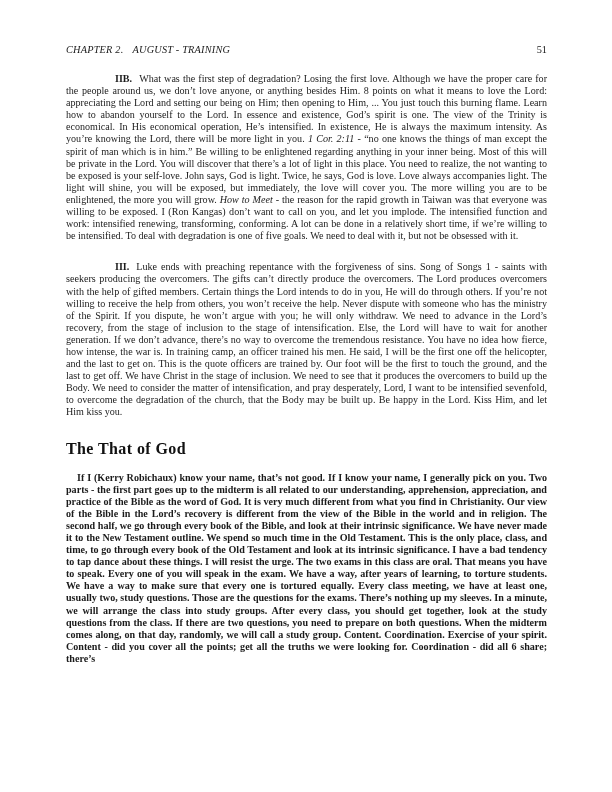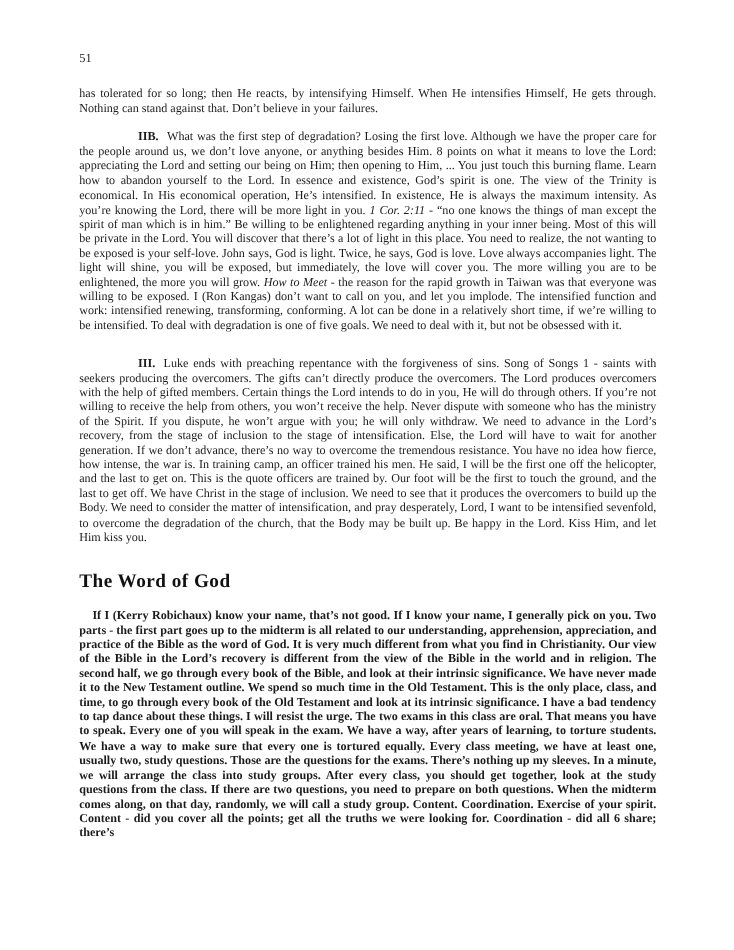--- a/index.html
+++ b/index.html
@@ -74,36 +74,38 @@
     height: 7px;
   }
 </style>
 </head>
 <body>
 
 <div class="page">
   <div class="content">
 
     <div class="running-header">
+      <span class="running-head-left">
+        <span class="chapter-label">CHAPTER 2.</span><span>AUGUST - TRAINING</span>
+      </span>
       <span class="page-number">51</span>
     </div>
 
     <div class="body-text">
 
-      <p>has tolerated for so long; then He reacts, by intensifying Himself. When He intensifies Himself, He gets through. Nothing can stand against that. Don’t believe in your failures.</p>
 
       <p class="indent">
         <span class="item-label">IIB.</span><span>What was the first step of degradation? Losing the first love. Although we have the proper care for the people around us, we don’t love anyone, or anything besides Him. 8 points on what it means to love the Lord: appreciating the Lord and setting our being on Him; then opening to Him, ... You just touch this burning flame. Learn how to abandon yourself to the Lord. In essence and existence, God’s spirit is one. The view of the Trinity is economical. In His economical operation, He’s intensified. In existence, He is always the maximum intensity. As you’re knowing the Lord, there will be more light in you. </span><em class="ref">1 Cor. 2:11</em><span> - “no one knows the things of man except the spirit of man which is in him.” Be willing to be enlightened regarding anything in your inner being. Most of this will be private in the Lord. You will discover that there’s a lot of light in this place. You need to realize, the not wanting to be exposed is your self-love. John says, God is light. Twice, he says, God is love. Love always accompanies light. The light will shine, you will be exposed, but immediately, the love will cover you. The more willing you are to be enlightened, the more you will grow. </span><em class="ref">How to Meet</em><span> - the reason for the rapid growth in Taiwan was that everyone was willing to be exposed. I (Ron Kangas) don’t want to call on you, and let you implode. The intensified function and work: intensified renewing, transforming, conforming. A lot can be done in a relatively short time, if we’re willing to be intensified. To deal with degradation is one of five goals. We need to deal with it, but not be obsessed with it.</span>
       </p>
 
       <div class="para-spacer-large"></div>
 
       <p class="indent">
         <span class="item-label">III.</span><span>Luke ends with preaching repentance with the forgiveness of sins. Song of Songs 1 - saints with seekers producing the overcomers. The gifts can’t directly produce the overcomers. The Lord produces overcomers with the help of gifted members. Certain things the Lord intends to do in you, He will do through others. If you’re not willing to receive the help from others, you won’t receive the help. Never dispute with someone who has the ministry of the Spirit. If you dispute, he won’t argue with you; he will only withdraw. We need to advance in the Lord’s recovery, from the stage of inclusion to the stage of intensification. Else, the Lord will have to wait for another generation. If we don’t advance, there’s no way to overcome the tremendous resistance. You have no idea how fierce, how intense, the war is. In training camp, an officer trained his men. He said, I will be the first one off the helicopter, and the last to get on. This is the quote officers are trained by. Our foot will be the first to touch the ground, and the last to get off. We have Christ in the stage of inclusion. We need to see that it produces the overcomers to build up the Body. We need to consider the matter of intensification, and pray desperately, Lord, I want to be intensified sevenfold, to overcome the degradation of the church, that the Body may be built up. Be happy in the Lord. Kiss Him, and let Him kiss you.</span>
       </p>
 
-      <h1 class="section-title">The Word of God</h1>
+      <h1 class="section-title">The That of God</h1>
 
       <p class="first-after-heading">If I (Kerry Robichaux) know your name, that’s not good. If I know your name, I generally pick on you. Two parts - the first part goes up to the midterm is all related to our understanding, apprehension, appreciation, and practice of the Bible as the word of God. It is very much different from what you find in Christianity. Our view of the Bible in the Lord’s recovery is different from the view of the Bible in the world and in religion. The second half, we go through every book of the Bible, and look at their intrinsic significance. We have never made it to the New Testament outline. We spend so much time in the Old Testament. This is the only place, class, and time, to go through every book of the Old Testament and look at its intrinsic significance. I have a bad tendency to tap dance about these things. I will resist the urge. The two exams in this class are oral. That means you have to speak. Every one of you will speak in the exam. We have a way, after years of learning, to torture students. We have a way to make sure that every one is tortured equally. Every class meeting, we have at least one, usually two, study questions. Those are the questions for the exams. There’s nothing up my sleeves. In a minute, we will arrange the class into study groups. After every class, you should get together, look at the study questions from the class. If there are two questions, you need to prepare on both questions. When the midterm comes along, on that day, randomly, we will call a study group. Content. Coordination. Exercise of your spirit. Content - did you cover all the points; get all the truths we were looking for. Coordination - did all 6 share; there’s</p>
 
     </div>
   </div>
 </div>
 
 </body></html>

